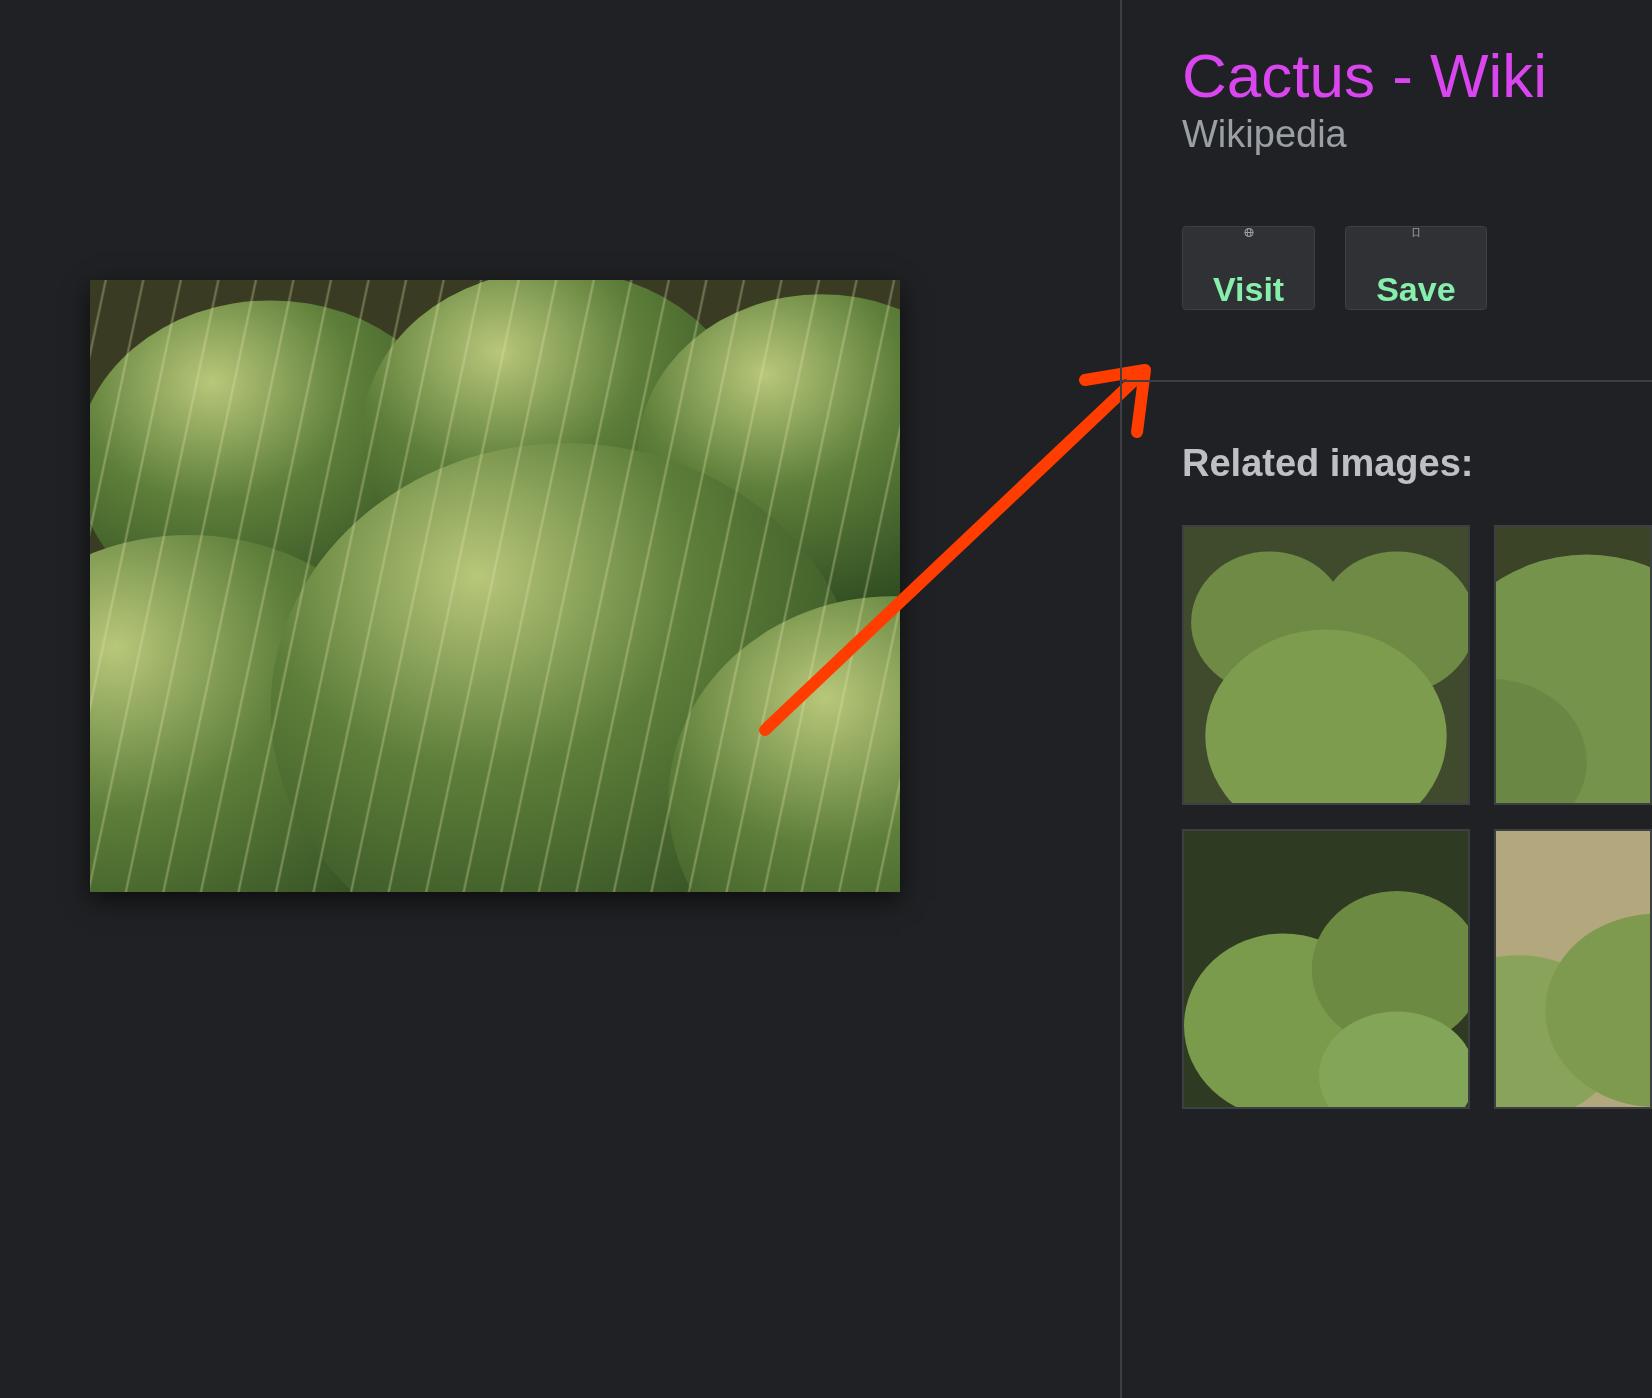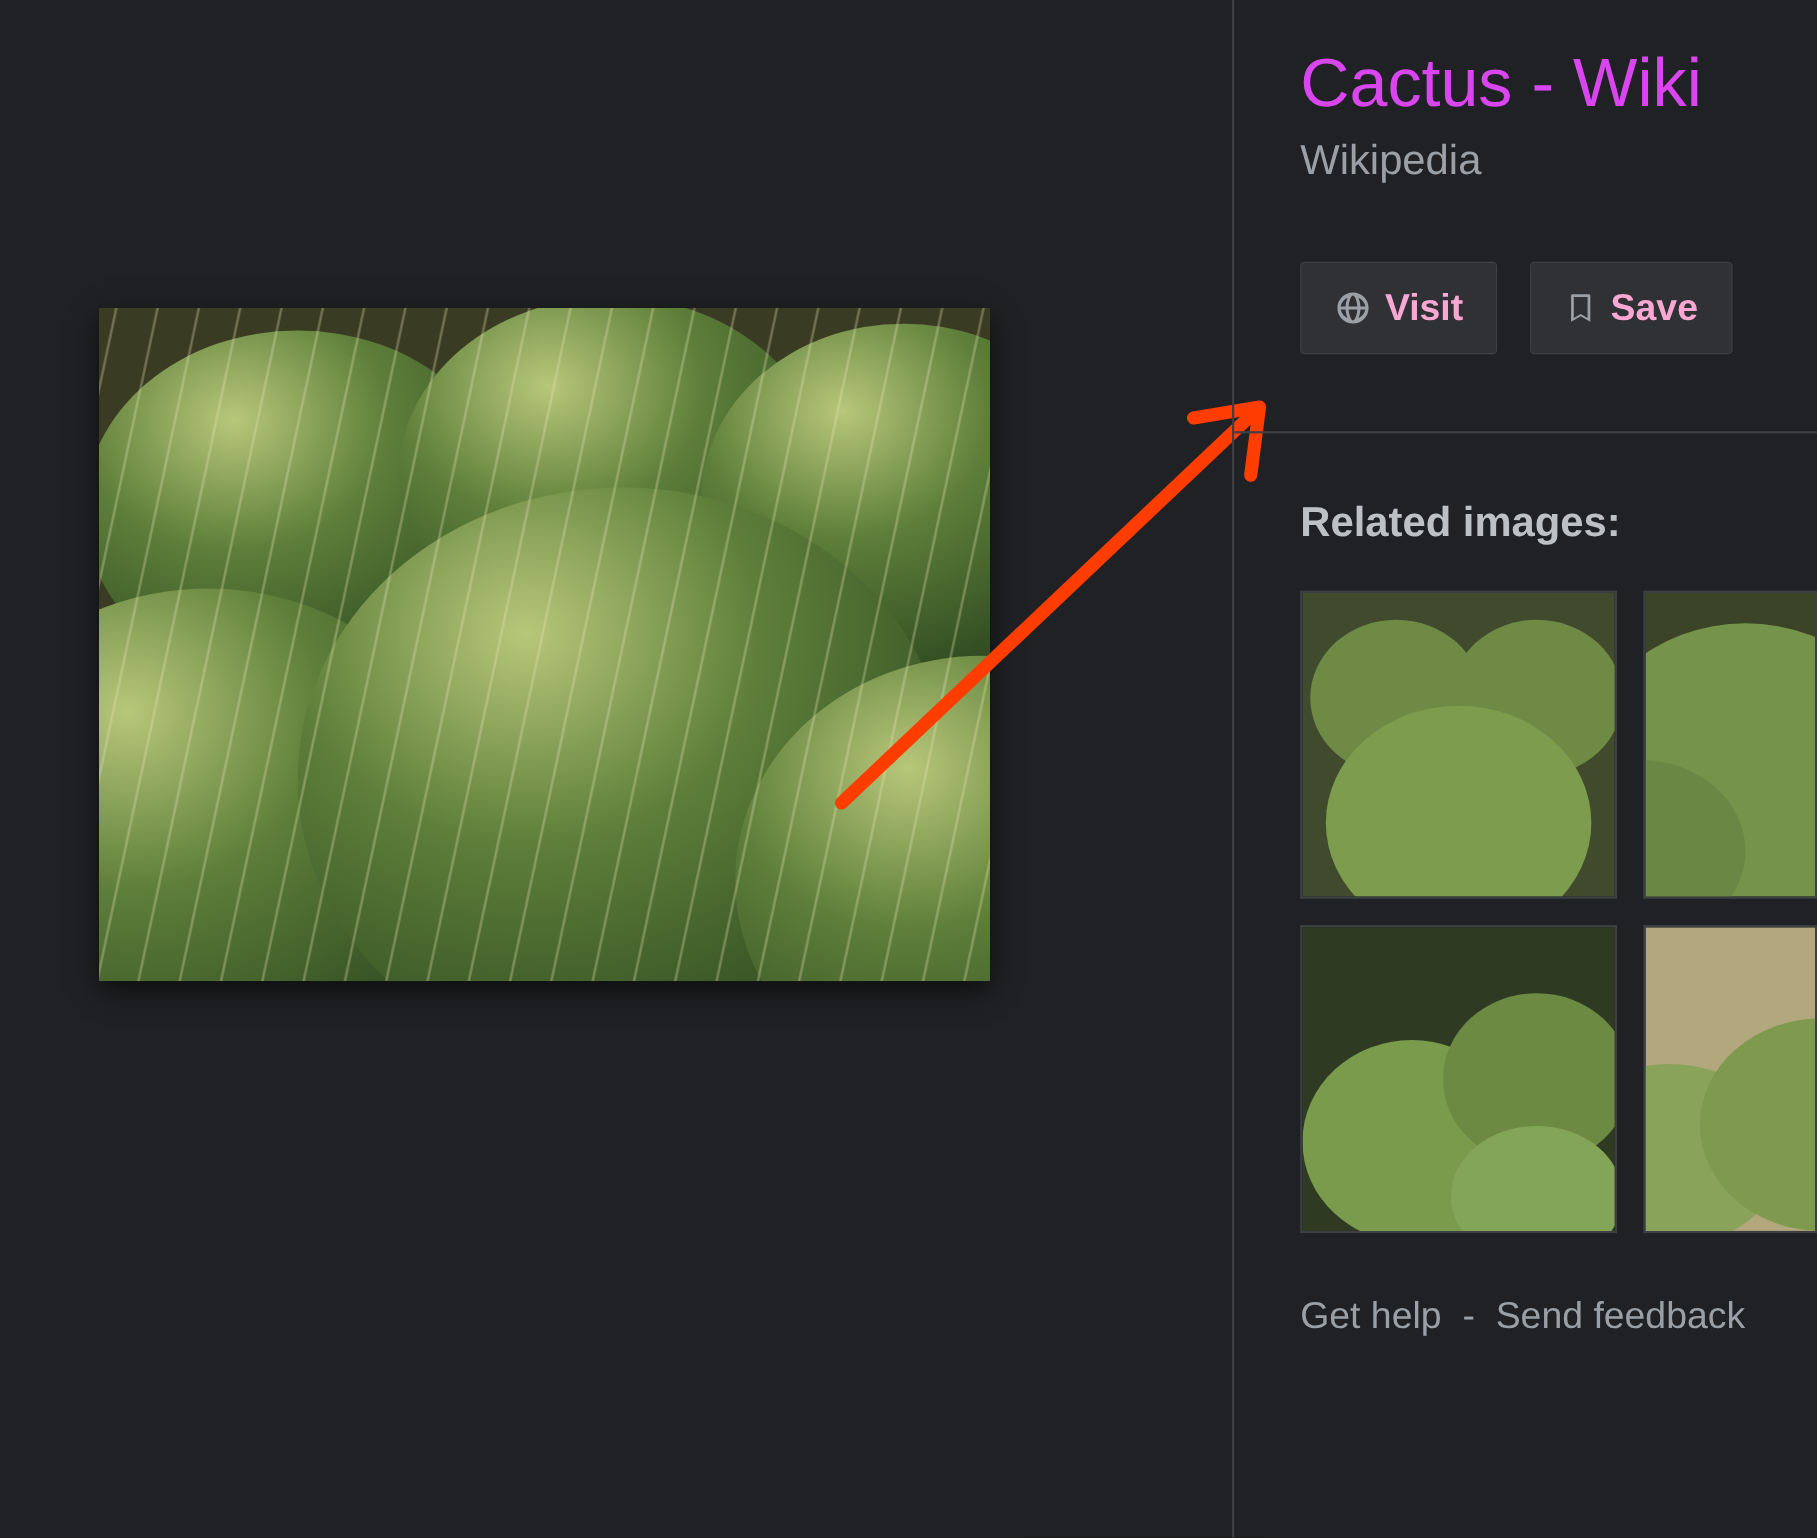--- a/index.html
+++ b/index.html
@@ -69,47 +69,48 @@
   .detail-title {
     font-size: 62px;
     font-weight: 400;
     color: #d946ef;
     margin: 0;
     white-space: nowrap;
   }
   .detail-source {
     font-size: 38px;
     color: #9aa0a6;
-    margin-top: 14px;
+    margin-top: 2px;
   }
   .detail-caption {
     font-size: 38px;
     color: #9aa0a6;
     margin-top: 30px;
     white-space: nowrap;
   }
 
   .action-row {
     margin-top: 70px;
     display: flex;
     gap: 30px;
   }
   .action-btn {
     display: inline-flex;
     align-items: center;
-    gap: 12px;
+    gap: 32px;
     height: 84px;
     padding: 0 30px;
     background: #303134;
     border: 1px solid #3c4043;
-    color: #f9a8d4;
+    color: #86efac;
     font-size: 34px;
     font-weight: 700;
     cursor: pointer;
     border-radius: 4px;
+    flex-direction: column;
   }
   .action-btn svg { fill: #9aa0a6; }
 
   .section-divider {
     border: none;
     border-top: 2px solid #3c4043;
     margin: 70px 0 0 -60px;
   }
 
   .related-label {
@@ -238,20 +239,15 @@
       </div>
       <div class="thumb" data-interactable="true">
         <svg class="cactus-svg" viewBox="0 0 200 200" preserveAspectRatio="xMidYMid slice" data-interactable="false">
           <rect width="200" height="200" fill="#b3a77d"></rect>
           <ellipse cx="60" cy="150" rx="75" ry="60" fill="#8aa35a"></ellipse>
           <ellipse cx="160" cy="130" rx="80" ry="70" fill="#7d9a4e"></ellipse>
         </svg>
       </div>
     </div>
 
-    <div class="footer-links" data-interactable="false">
-      <span data-interactable="true">Get help</span>
-      &nbsp;<span data-interactable="false">-</span>&nbsp;
-      <span data-interactable="true">Send feedback</span>
-    </div>
 
   </div>
 </div>
 
 </body></html>

